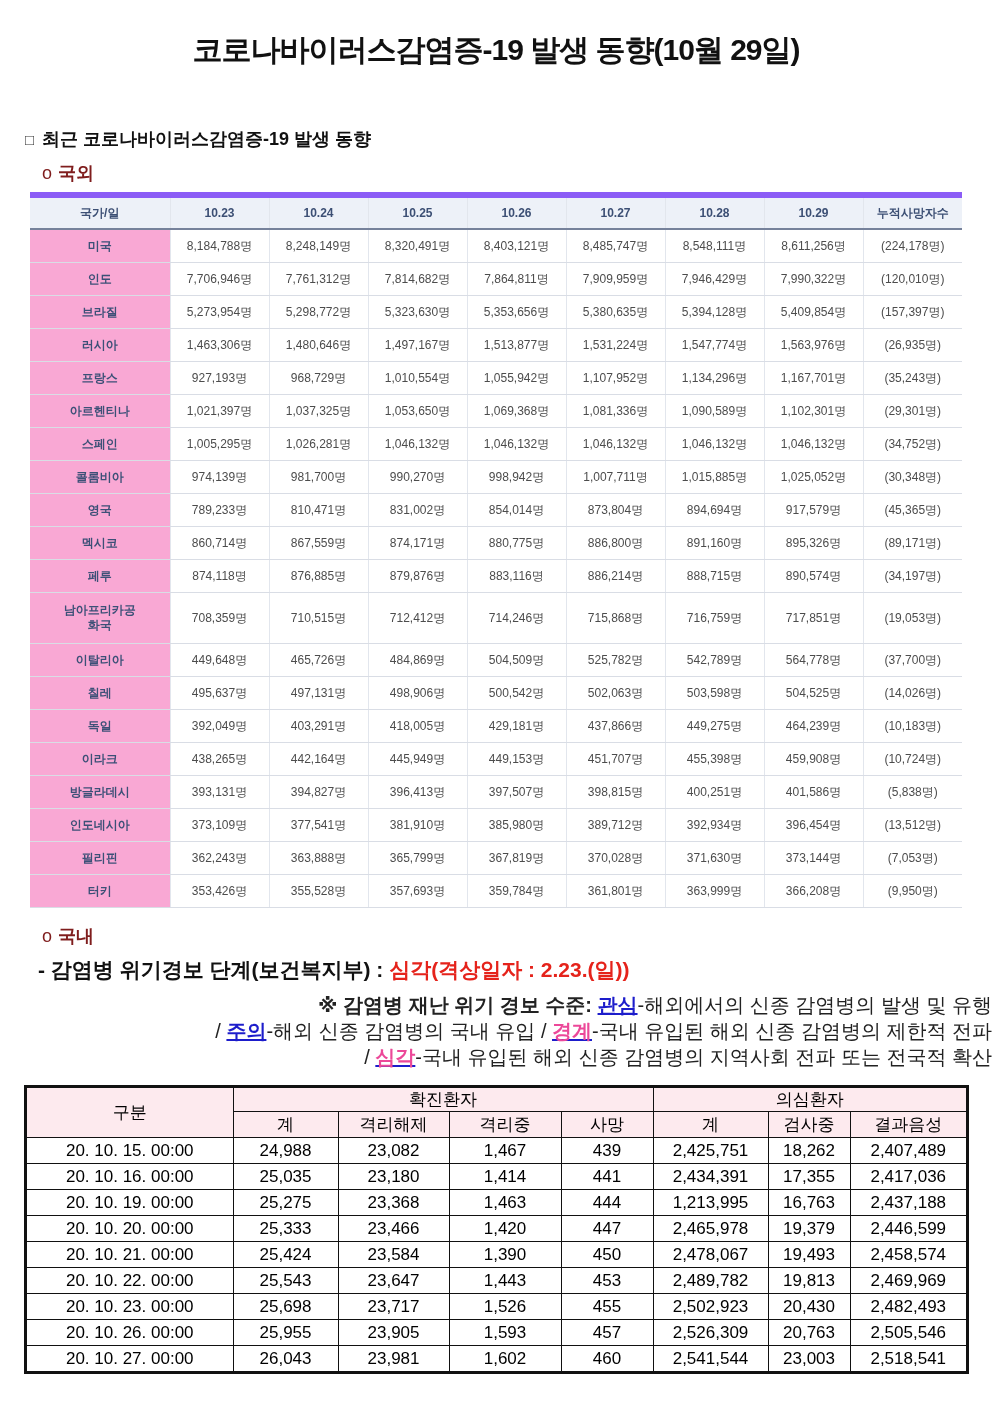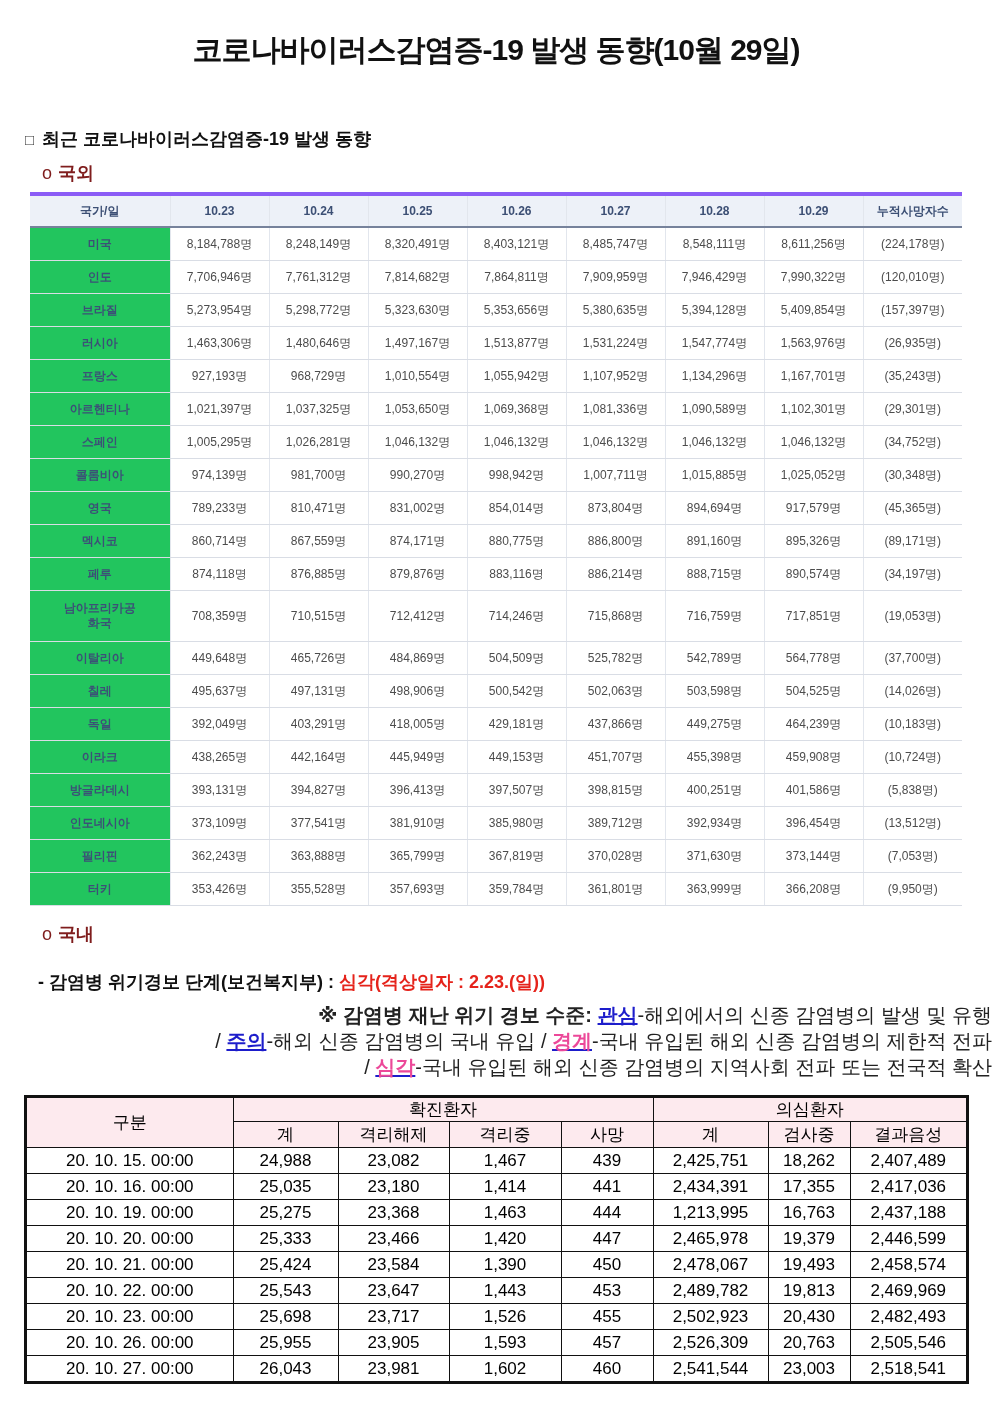--- a/index.html
+++ b/index.html
@@ -21,38 +21,38 @@
   }
   .sub-label .o-marker{font-weight:normal;margin-right:6px;}
 
   
   table.overseas{
     width:932px;margin-left:30px;border-collapse:collapse;table-layout:fixed;
     font-size:12px;
   }
   table.overseas thead th{
     background:#edf1f8;color:#3c4f74;font-weight:bold;height:30px;
-    border-top:4px solid #8b5cf6;border-bottom:2px solid #76829b;
+    border-top:6px solid #8b5cf6;border-bottom:2px solid #76829b;
     padding:0 2px;
     margin-top:41px;
   }
   table.overseas th + th, table.overseas td + td{border-left:1px solid #e2e6ed;}
   table.overseas tbody td{
     height:32px;text-align:center;color:#4c4c4c;
     border-bottom:1px solid #d9dde5;padding:0 2px;
   }
   table.overseas tbody td.country{
-    background:#22c55e;color:#3c5077;font-weight:bold;
+    background:#f9a8d4;color:#3c5077;font-weight:bold;
   }
   table.overseas tr.tall td{height:50px;}
   table.overseas tr.tall td.country{word-break:break-all;padding:0 28px;line-height:15px;}
   table.overseas th{text-align:center;}
 
   
-  .alert-line{margin:24px 0 0 38px;font-size:18px;font-weight:bold;color:#111;}
+  .alert-line{margin:8px 0 0 38px;font-size:21px;font-weight:bold;color:#111;}
   .red{color:#e5231b;}
   .note{margin:8px 0 0 62px;font-size:20px;color:#222;line-height:26px;text-align:right;}
   .note .bold{font-weight:bold;}
   .note-indent{margin-left:14px;}
   .lvl{text-decoration:underline;text-decoration-color:#1d1dcb;font-weight:bold;}
   .lv-blue{color:#1d1dcb;}
   .lv-red{color:#ec4899;}
 
   
   table.domestic{

